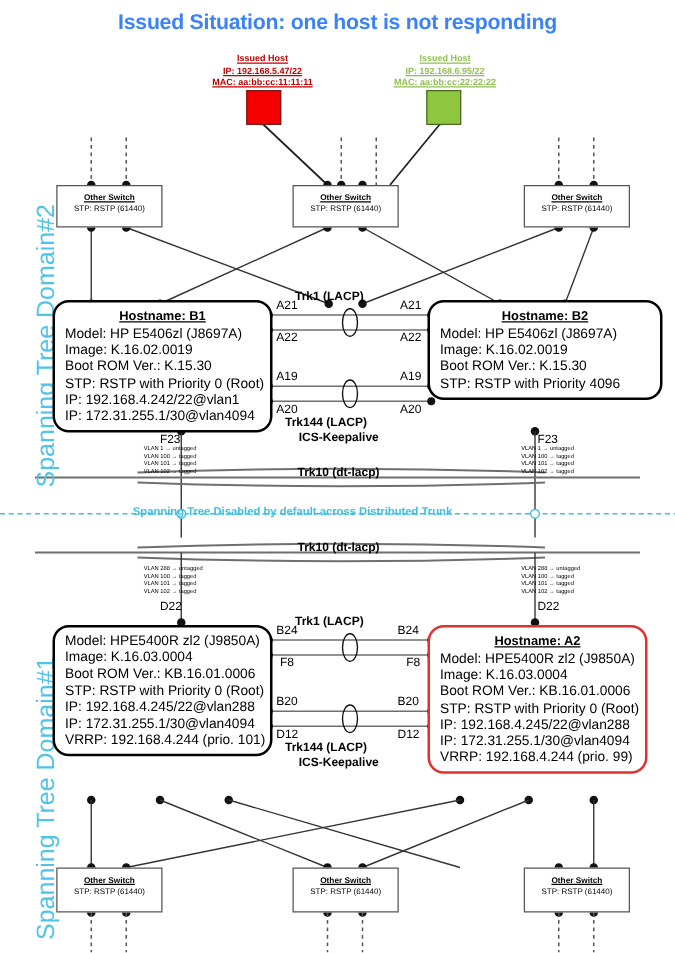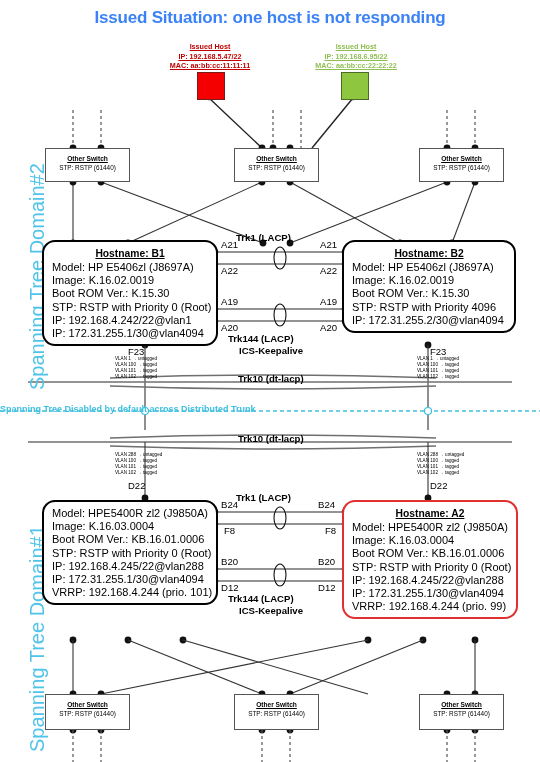--- a/index.html
+++ b/index.html
@@ -53,21 +53,21 @@
   }
   .core.redbox{border-color:#e03030;}
   .core .hn{font-size:10.3px;font-weight:bold;text-decoration:underline;text-align:center;line-height:14px;}
   .core .ln{font-size:11px;line-height:13.2px;white-space:nowrap;}
   .trk-title{position:absolute;font-size:9.6px;font-weight:bold;white-space:nowrap;text-align:center;}
   .portlbl{position:absolute;font-size:9.6px;white-space:nowrap;}
   .fbig{position:absolute;font-size:9.5px;white-space:nowrap;margin-left:13px;}
   .vlanlist{position:absolute;font-size:4.6px;line-height:6.1px;white-space:nowrap;}
 
   .dt-note{
-    position:absolute;left:0;top:404px;width:468px;
+    position:absolute;left:0;top:404px;width:468px;text-align:center;
     color:#3fc0e0;font-size:9px;font-weight:bold;
   }
   .trk10{position:absolute;font-size:9.6px;font-weight:bold;white-space:nowrap;}
 </style>
 </head>
 <body>
 
 <div class="stage">
 
   <svg class="wires" viewBox="0 0 540 762">
@@ -249,27 +249,26 @@
   <div class="core" style="left:42px;top:240px;width:176px;">
     <div class="hn">Hostname: B1</div>
     <div class="ln">Model: HP E5406zl (J8697A)</div>
     <div class="ln">Image: K.16.02.0019</div>
     <div class="ln">Boot ROM Ver.: K.15.30</div>
     <div class="ln">STP: RSTP with Priority 0 (Root)</div>
     <div class="ln">IP: 192.168.4.242/22@vlan1</div>
     <div class="ln">IP: 172.31.255.1/30@vlan4094</div>
   </div>
 
-  <div class="core" style="left:342px;top:240px;width:174px;">
+  <div class="core" style="left:342px;top:240px;width:188px;">
     <div class="hn">Hostname: B2</div>
     <div class="ln">Model: HP E5406zl (J8697A)</div>
     <div class="ln">Image: K.16.02.0019</div>
     <div class="ln">Boot ROM Ver.: K.15.30</div>
     <div class="ln">STP: RSTP with Priority 4096</div>
-    <div class="ln">IP: 172.31.255.2/30@vlan4094</div>
   </div>
 
   <div class="trk-title" style="left:236px;top:232px;">Trk1 (LACP)</div>
   <div class="portlbl" style="left:221px;top:239px;">A21</div>
   <div class="portlbl" style="left:221px;top:265px;">A22</div>
   <div class="portlbl" style="left:320px;top:239px;">A21</div>
   <div class="portlbl" style="left:320px;top:265px;">A22</div>
 
   <div class="portlbl" style="left:221px;top:296px;">A19</div>
   <div class="portlbl" style="left:221px;top:322px;">A20</div>

